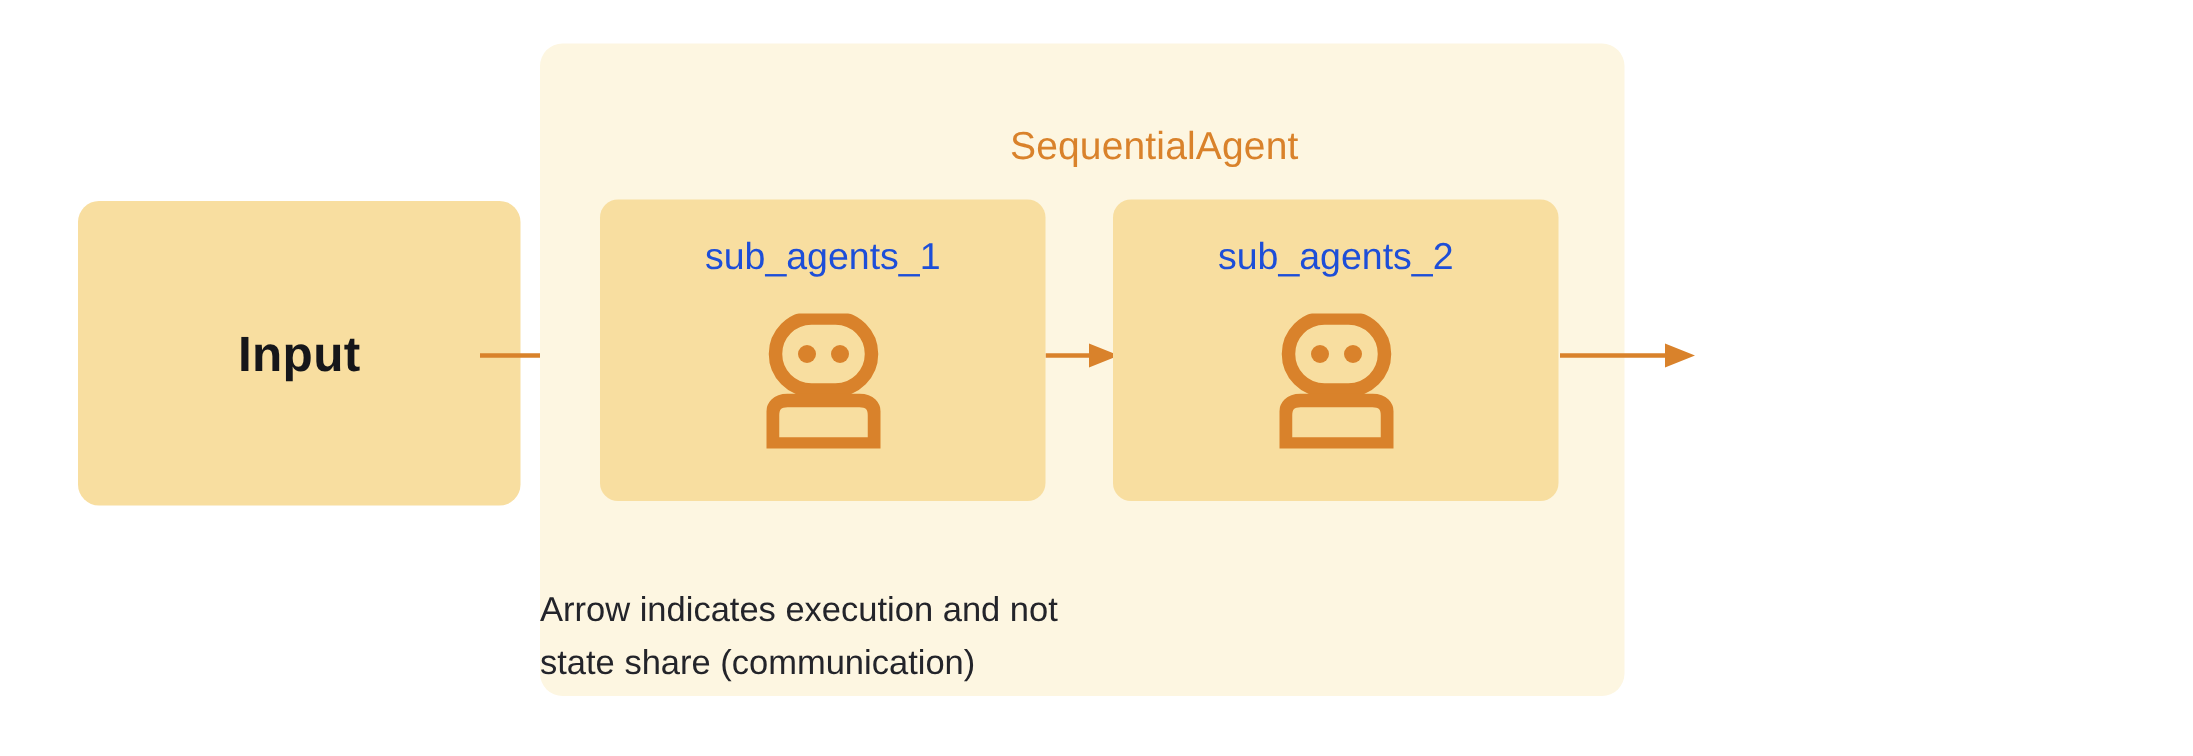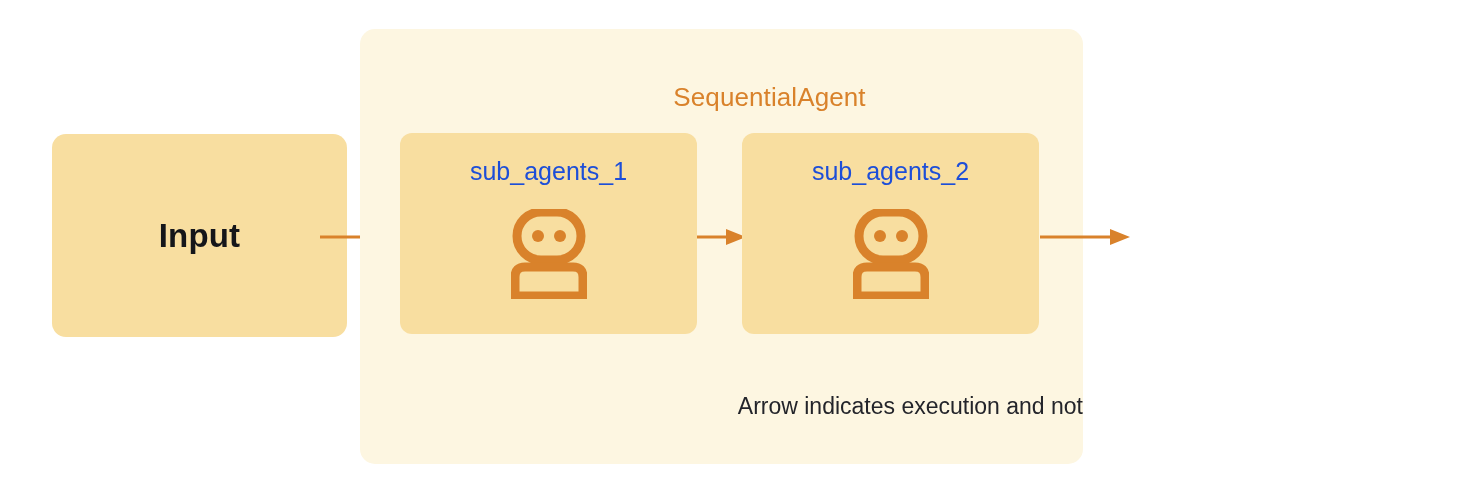--- a/index.html
+++ b/index.html
@@ -88,21 +88,21 @@
     display: flex;
     justify-content: center;
   }
 
   
   #caption {
     position: absolute;
     left: 0;
     top: 360px;
     width: 100%;
-    text-align: right;
+    text-align: left;
     font-size: 23px;
     line-height: 35px;
     color: #23242a;
   }
   #caption .cap-line { display: block; }
 
   
   .arrow {
     position: absolute;
     height: 22px;
@@ -125,20 +125,21 @@
     <line x1="0" y1="11" x2="68" y2="11" stroke="#d9822b" stroke-width="3"></line>
     <polygon points="64,3 84,11 64,19" fill="#d9822b"></polygon>
   </svg>
 
   <div id="sequential-agent">
 
     <div id="sequential-agent-title">SequentialAgent</div>
 
     <div id="caption">
       <span class="cap-line">Arrow indicates execution and not</span>
+      <span class="cap-line">state share (communication)</span>
     </div>
   </div>
 
   <div id="sub-agent-1" class="sub-agent">
     <div class="sub-agent-label">sub_agents_1</div>
     <div class="robot-icon-wrap">
       <svg width="76" height="90" viewBox="0 0 76 90">
         <rect x="6" y="3" width="64" height="48" rx="24" ry="24" fill="none" stroke="#d9822b" stroke-width="9"></rect>
         <circle cx="27" cy="27" r="6" fill="#d9822b"></circle>
         <circle cx="49" cy="27" r="6" fill="#d9822b"></circle>

